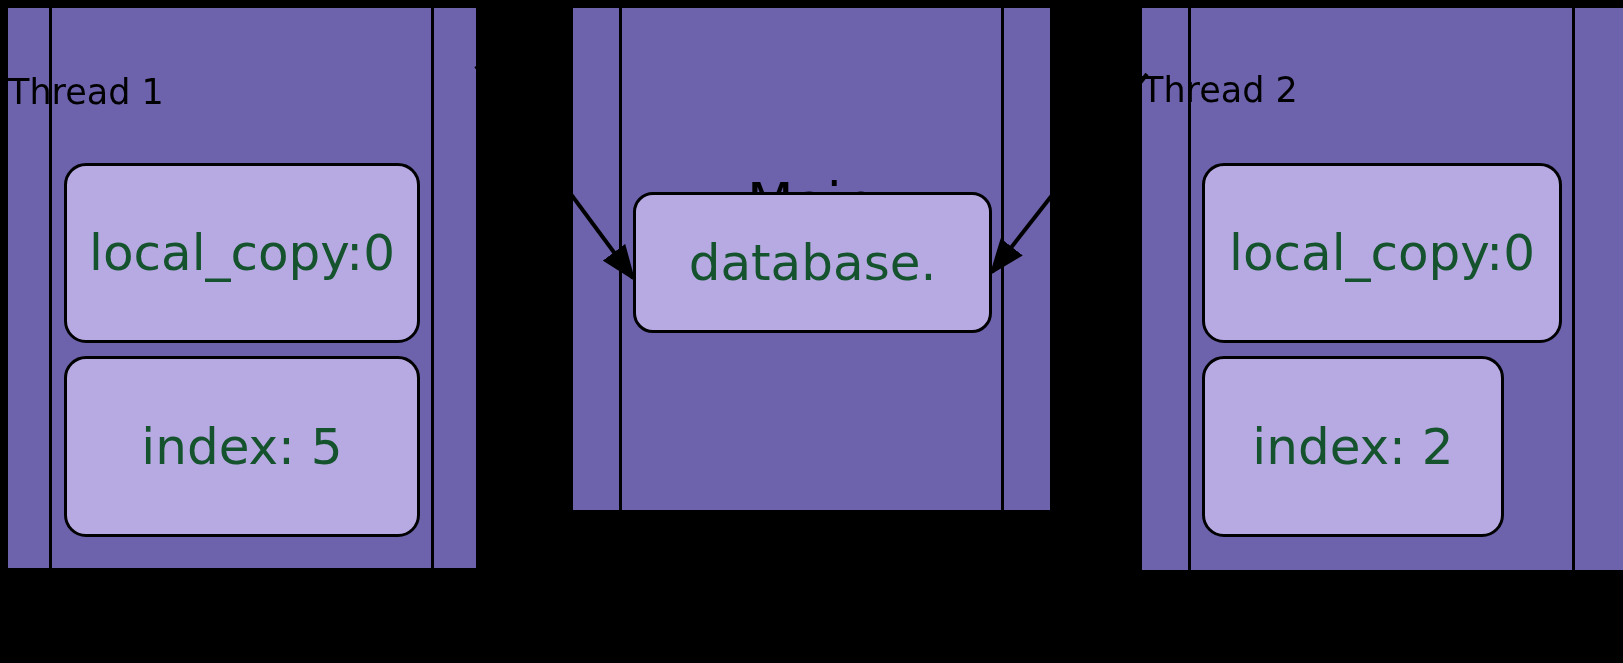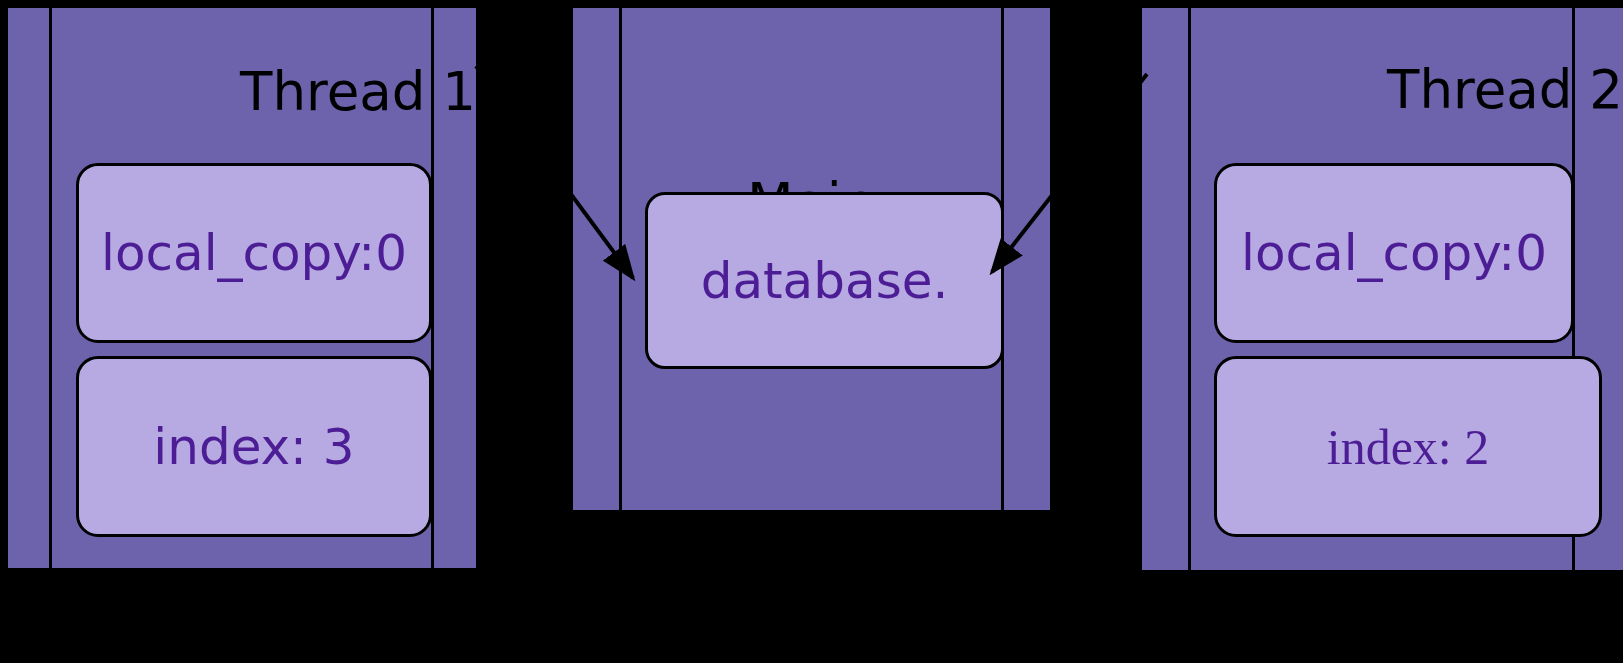--- a/index.html
+++ b/index.html
@@ -25,23 +25,23 @@
   .panel .vline {
     position: absolute;
     top: 0;
     width: 3px;
     height: 100%;
     background: #000000;
   }
   .panel-title {
     position: absolute;
     width: 100%;
-    text-align: right;
+    text-align: left;
     color: #000000;
-    font-size: 53px;
+    font-size: 35px;
     line-height: 60px;
     white-space: pre;
   }
   .main-title {
     position: absolute;
     width: 100%;
     text-align: center;
     color: #000000;
     font-size: 54px;
     line-height: 74px;
@@ -50,67 +50,66 @@
   .vbox {
     position: absolute;
     background: #b7aae2;
     border: 3px solid #000000;
     border-radius: 22px;
     box-sizing: border-box;
     display: flex;
     align-items: center;
     justify-content: center;
     text-align: center;
-    color: #4c1d95;
+    color: #14532d;
     font-size: 50px;
     line-height: 60px;
-    margin-left: 12px;
   }
   .arrows {
     position: absolute;
     top: 0; left: 0;
     pointer-events: none;
   }
 </style>
 </head>
 <body>
 
 <div class="stage">
 
   <section class="panel" style="left:8px; top:8px; width:468px; height:560px;">
     <div class="vline" style="left:41px;"></div>
     <div class="vline" style="left:423px;"></div>
     <div class="panel-title" style="top:54px;">Thread 1</div>
     <div class="vbox" style="left:56px; top:155px; width:356px; height:180px;">
       <span>local_copy:0</span>
     </div>
     <div class="vbox" style="left:56px; top:348px; width:356px; height:181px;">
-      <span>index: 3</span>
+      <span>index: 5</span>
     </div>
   </section>
 
   <section class="panel" style="left:573px; top:8px; width:477px; height:502px;">
     <div class="vline" style="left:46px;"></div>
     <div class="vline" style="left:428px;"></div>
     <div class="main-title" style="top:10px;">
       <div>Main</div>
     </div>
-    <div class="vbox" style="left:60px; top:184px; width:359px; height:177px; border-radius:20px; flex-direction:column;">
+    <div class="vbox" style="left:60px; top:184px; width:359px; height:141px; border-radius:20px; flex-direction:column;">
       <div>database.</div>
     </div>
   </section>
 
   <section class="panel" style="left:1142px; top:8px; width:481px; height:562px;">
     <div class="vline" style="left:46px;"></div>
     <div class="vline" style="left:430px;"></div>
     <div class="panel-title" style="top:52px;">Thread 2</div>
     <div class="vbox" style="left:60px; top:155px; width:360px; height:180px;">
       <span>local_copy:0</span>
     </div>
-    <div class="vbox" style="left:60px; top:348px; width:388px; height:181px;font-family:Liberation Serif, serif;">
+    <div class="vbox" style="left:60px; top:348px; width:302px; height:181px;">
       <span>index: 2</span>
     </div>
   </section>
 
   <svg class="arrows" width="1623" height="663" viewBox="0 0 1623 663">
     <defs>
       <marker id="arrowhead" markerWidth="9" markerHeight="7" refX="8" refY="3.5" orient="auto">
         <path d="M0,0 L9,3.5 L0,7 Z" fill="#000000"></path>
       </marker>
     </defs>

